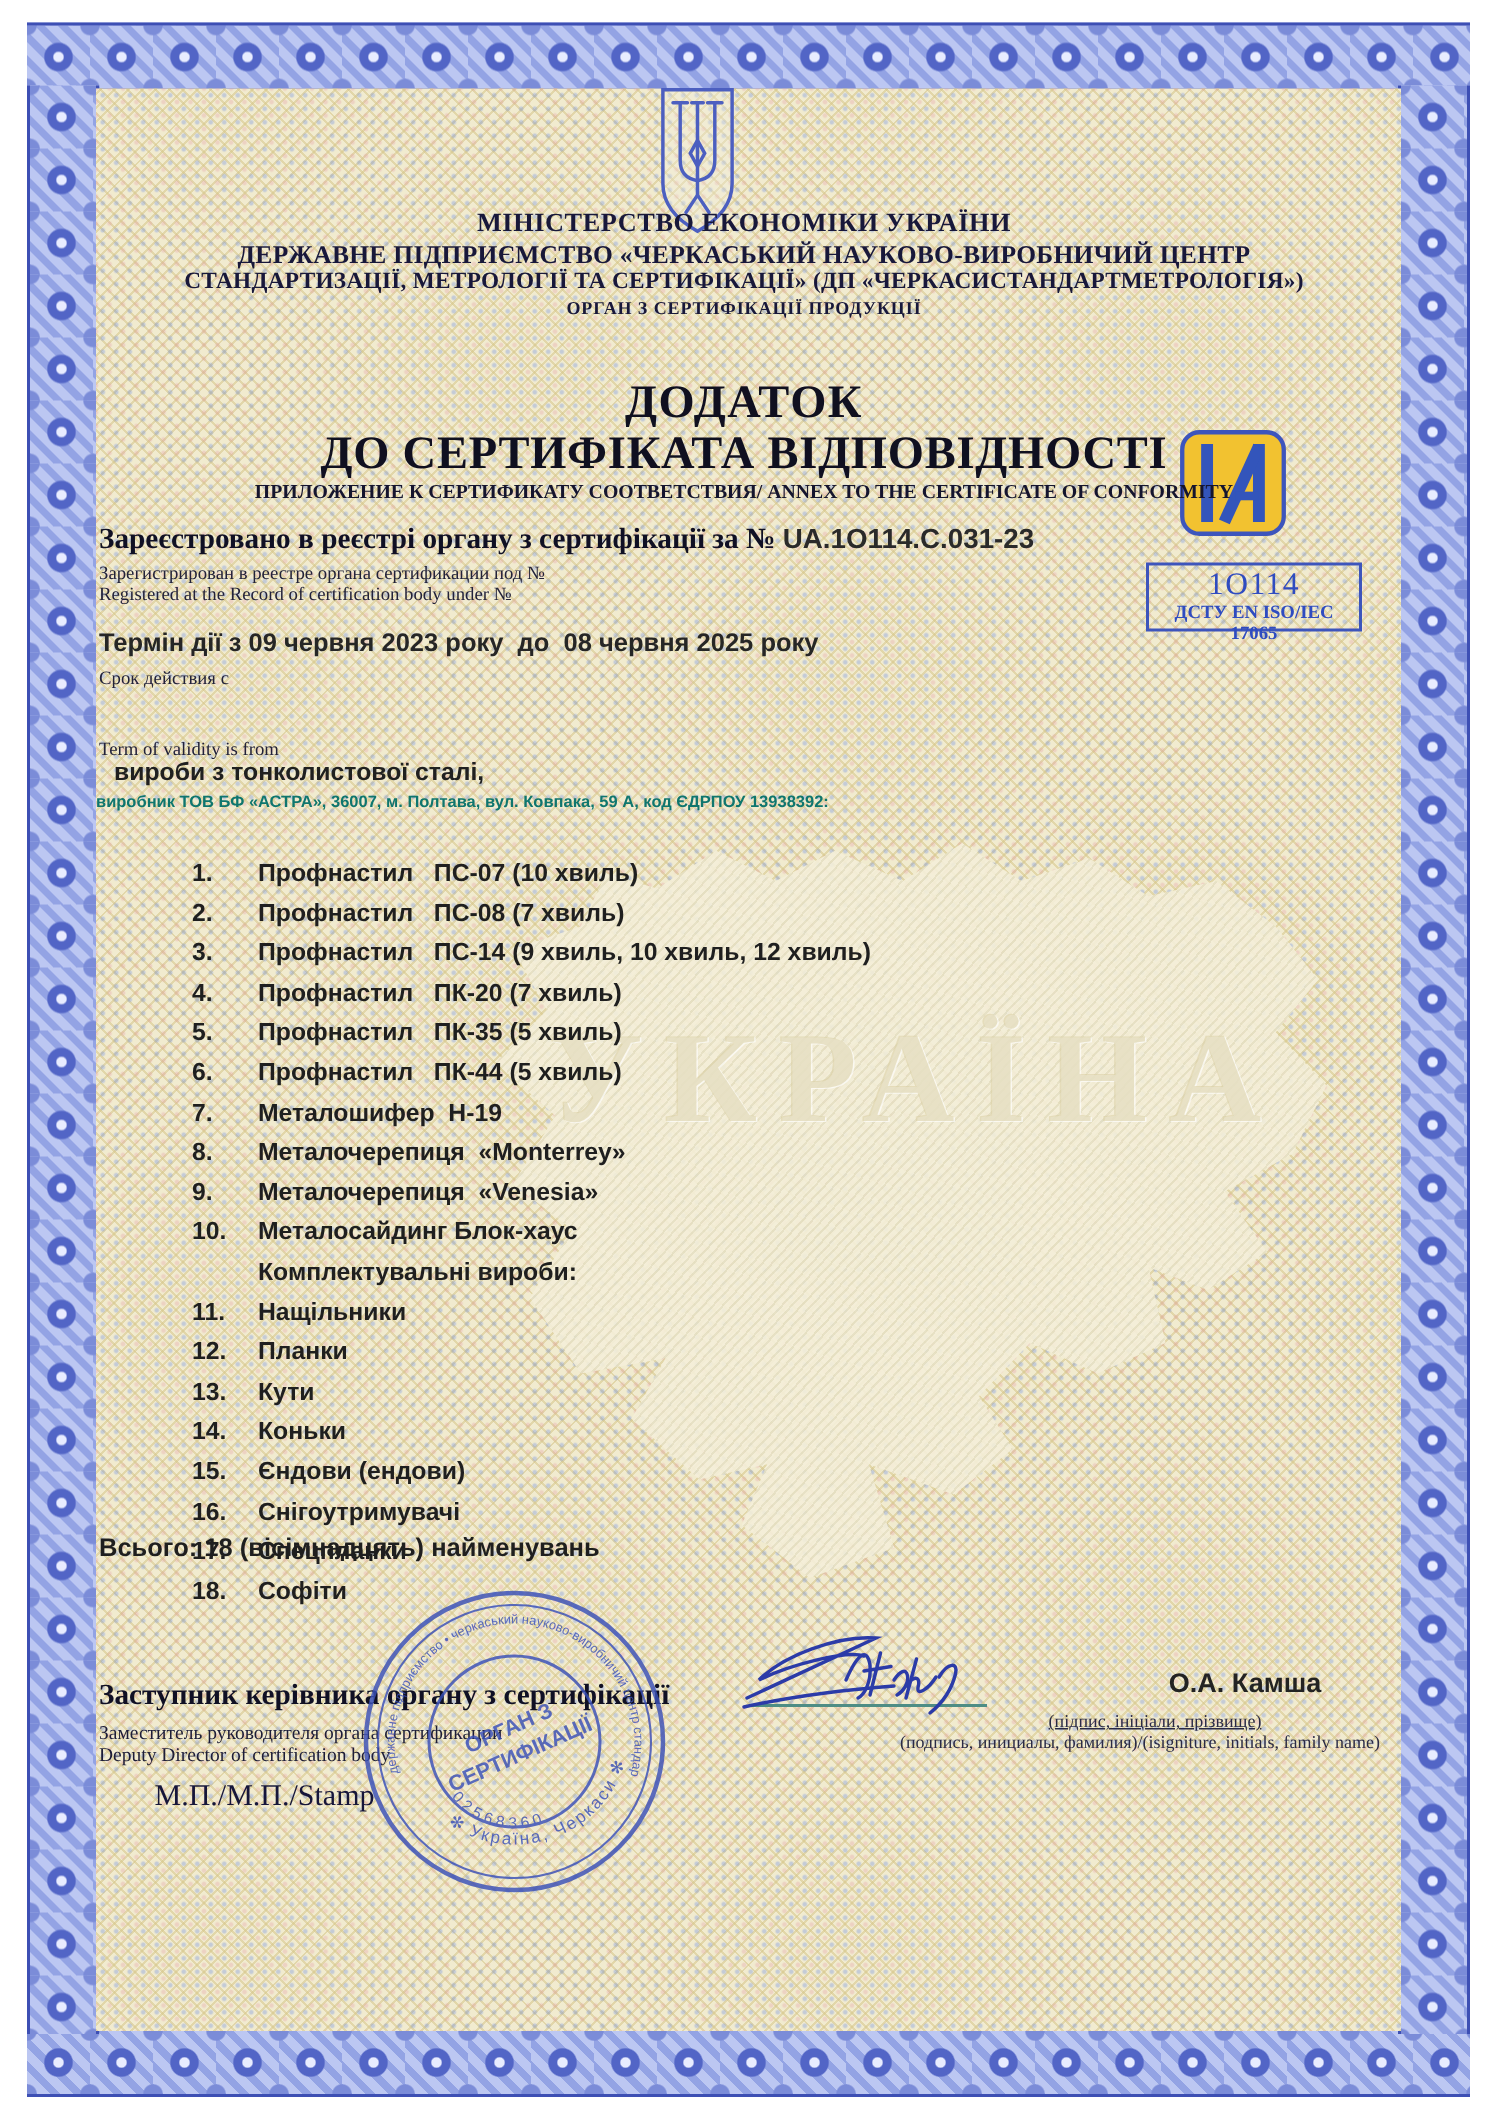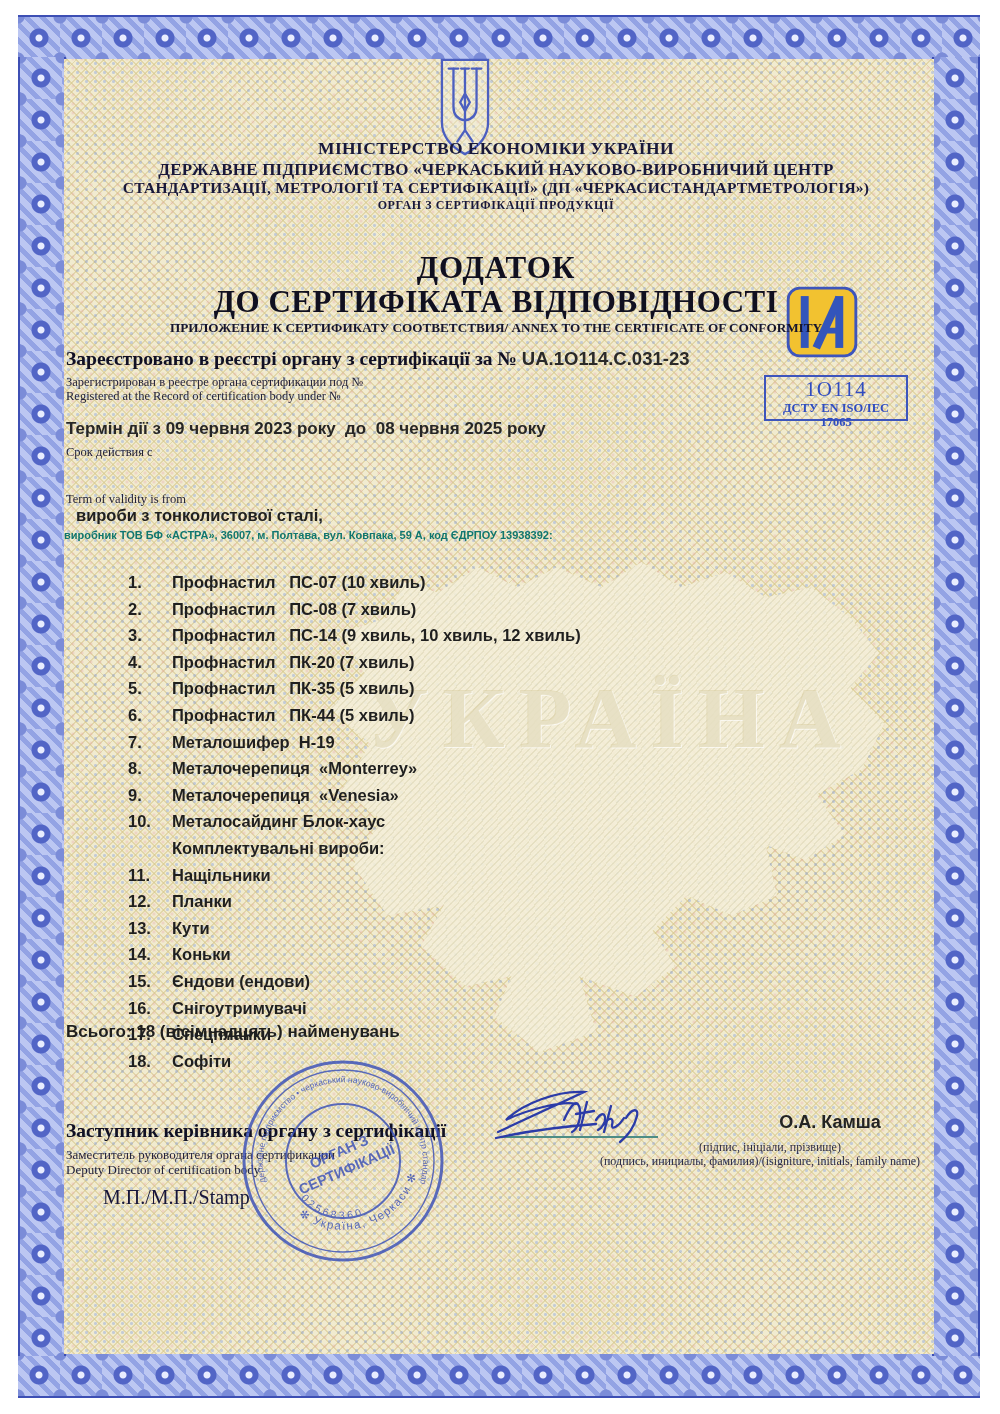--- a/index.html
+++ b/index.html
@@ -78,21 +78,21 @@
     font-family:"Liberation Sans",sans-serif;font-weight:bold;font-size:16.5px;color:#1f1f1f;}
   .item-num{width:44px;}
   .total{left:66px;top:1022px;font-size:17px;font-weight:bold;color:#1f1f1f;}
 
   .sig-title{left:66px;top:1120px;font-size:19.5px;color:#101024;}
   .sig-sub1{left:66px;top:1147px;font-size:13px;color:#1d1d38;}
   .sig-sub2{left:66px;top:1162px;font-size:13px;color:#1d1d38;}
   .mp{left:103px;top:1186px;font-size:20px;color:#16163a;}
 
   .name{left:720px;top:1112px;width:220px;text-align:center;font-size:18px;font-weight:bold;color:#232323;}
-  .name-sub1{left:630px;top:1140px;width:280px;text-align:center;font-size:12px;color:#2a2a46;}
+  .name-sub1{left:630px;top:1140px;width:280px;text-align:center;font-size:12px;color:#2a2a46;text-decoration:underline;}
   .name-sub2{left:580px;top:1154px;width:360px;text-align:center;font-size:12px;color:#2a2a46;}
   .sig-line{position:absolute;left:500px;top:1136px;width:158px;height:2px;background:#4e8d85;}
 
   
   .acc-box{position:absolute;left:764px;top:375px;width:140px;height:42px;border:2px solid #3d55bc;
     text-align:center;color:#2f4cc0;}
   .acc-code{font-family:"Liberation Serif",serif;font-size:21px;letter-spacing:1px;line-height:24px;}
   .acc-std{font-family:"Liberation Serif",serif;font-weight:bold;font-size:12.5px;line-height:14px;}
 
   .emblem{position:absolute;left:436px;top:57px;}

